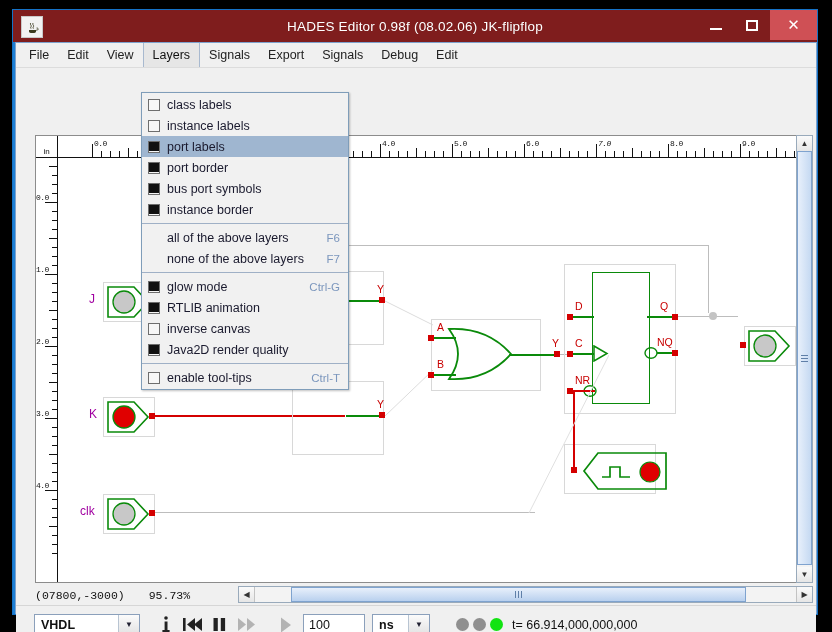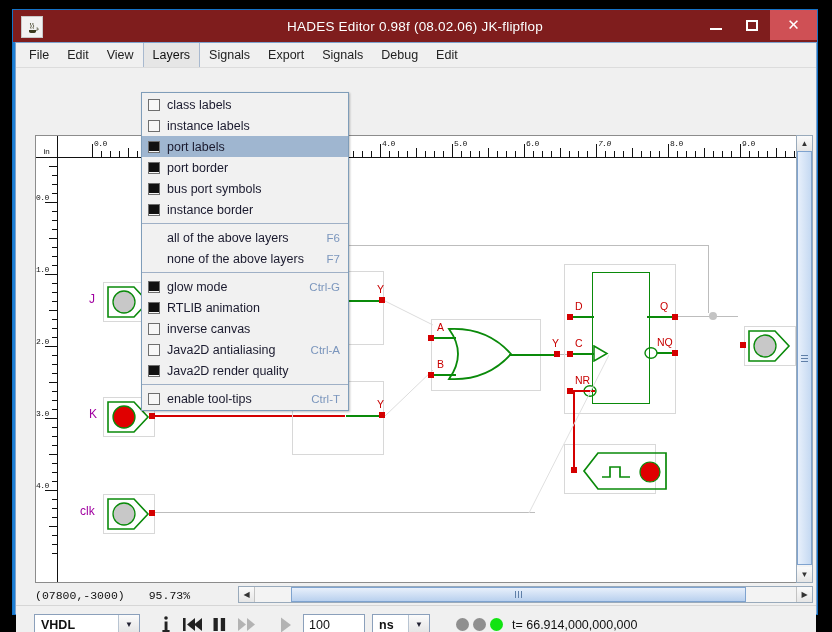--- a/index.html
+++ b/index.html
@@ -662,25 +662,20 @@
           <span class="dd-check on">
             <span class="tick">✓</span>
           </span>
           <span>RTLIB animation</span>
         </div>
         <div class="dd-item">
           <span class="dd-check"></span>
           <span>inverse canvas</span>
         </div>
         <div class="dd-item">
-          <span class="dd-check"></span>
-          <span>Java2D antialiasing</span>
-          <span class="dd-accel">Ctrl-A</span>
-        </div>
-        <div class="dd-item">
           <span class="dd-check on">
             <span class="tick">✓</span>
           </span>
           <span>Java2D render quality</span>
         </div>
         <div class="dd-sep"></div>
         <div class="dd-item">
           <span class="dd-check"></span>
           <span>enable tool-tips</span>
           <span class="dd-accel">Ctrl-T</span>

